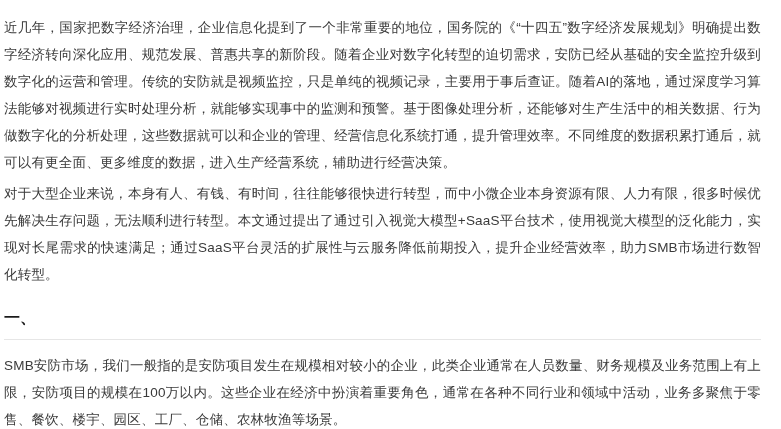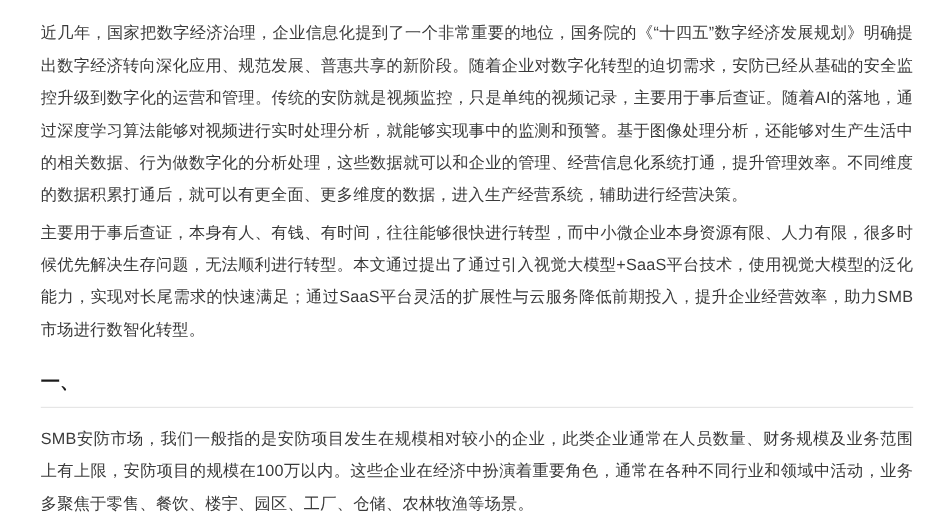--- a/index.html
+++ b/index.html
@@ -11,21 +11,21 @@
     height: 429px;
     background: #ffffff;
     font-family: "Liberation Sans", sans-serif;
     color: #333333;
     overflow: hidden;
   }
   .page {
     box-sizing: border-box;
     width: 781px;
     height: 429px;
-    padding: 14px 20px 0 34px;
+    padding: 14px 20px 0 4px;
     background: #ffffff;
   }
   .para {
     font-size: 13.5px;
     line-height: 27px;
     color: #3a3a3a;
     text-align: justify;
     margin: 0 0 4px 0;
     letter-spacing: 0.2px;
   }
@@ -59,21 +59,21 @@
     width: 100%;
   }
 </style>
 </head>
 <body>
 
 <div class="page">
 
   <p class="para">近几年，国家把数字经济治理，企业信息化提到了一个非常重要的地位，国务院的《“十四五”数字经济发展规划》明确提出数字经济转向深化应用、规范发展、普惠共享的新阶段。随着企业对数字化转型的迫切需求，安防已经从基础的安全监控升级到数字化的运营和管理。传统的安防就是视频监控，只是单纯的视频记录，主要用于事后查证。随着AI的落地，通过深度学习算法能够对视频进行实时处理分析，就能够实现事中的监测和预警。基于图像处理分析，还能够对生产生活中的相关数据、行为做数字化的分析处理，这些数据就可以和企业的管理、经营信息化系统打通，提升管理效率。不同维度的数据积累打通后，就可以有更全面、更多维度的数据，进入生产经营系统，辅助进行经营决策。</p>
 
-  <p class="para">主要用于事后查证，本身有人、有钱、有时间，往往能够很快进行转型，而中小微企业本身资源有限、人力有限，很多时候优先解决生存问题，无法顺利进行转型。本文通过提出了通过引入视觉大模型+SaaS平台技术，使用视觉大模型的泛化能力，实现对长尾需求的快速满足；通过SaaS平台灵活的扩展性与云服务降低前期投入，提升企业经营效率，助力SMB市场进行数智化转型。</p>
+  <p class="para">对于大型企业来说，本身有人、有钱、有时间，往往能够很快进行转型，而中小微企业本身资源有限、人力有限，很多时候优先解决生存问题，无法顺利进行转型。本文通过提出了通过引入视觉大模型+SaaS平台技术，使用视觉大模型的泛化能力，实现对长尾需求的快速满足；通过SaaS平台灵活的扩展性与云服务降低前期投入，提升企业经营效率，助力SMB市场进行数智化转型。</p>
 
   <div class="section-heading">
     <span class="num">一、</span>
   </div>
 
   <div class="hr-under"></div>
 
   <p class="para tight">SMB安防市场，我们一般指的是安防项目发生在规模相对较小的企业，此类企业通常在人员数量、财务规模及业务范围上有上限，安防项目的规模在100万以内。这些企业在经济中扮演着重要角色，通常在各种不同行业和领域中活动，业务多聚焦于零售、餐饮、楼宇、园区、工厂、仓储、农林牧渔等场景。</p>
 
 </div>

